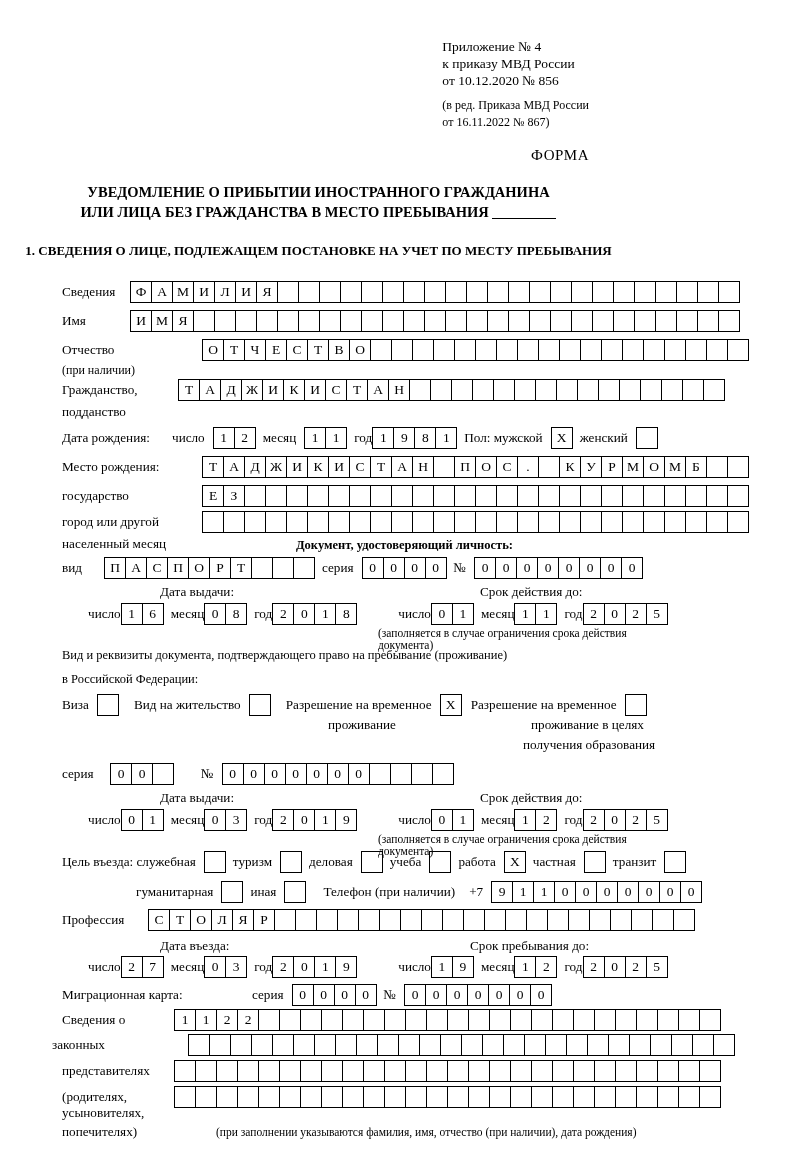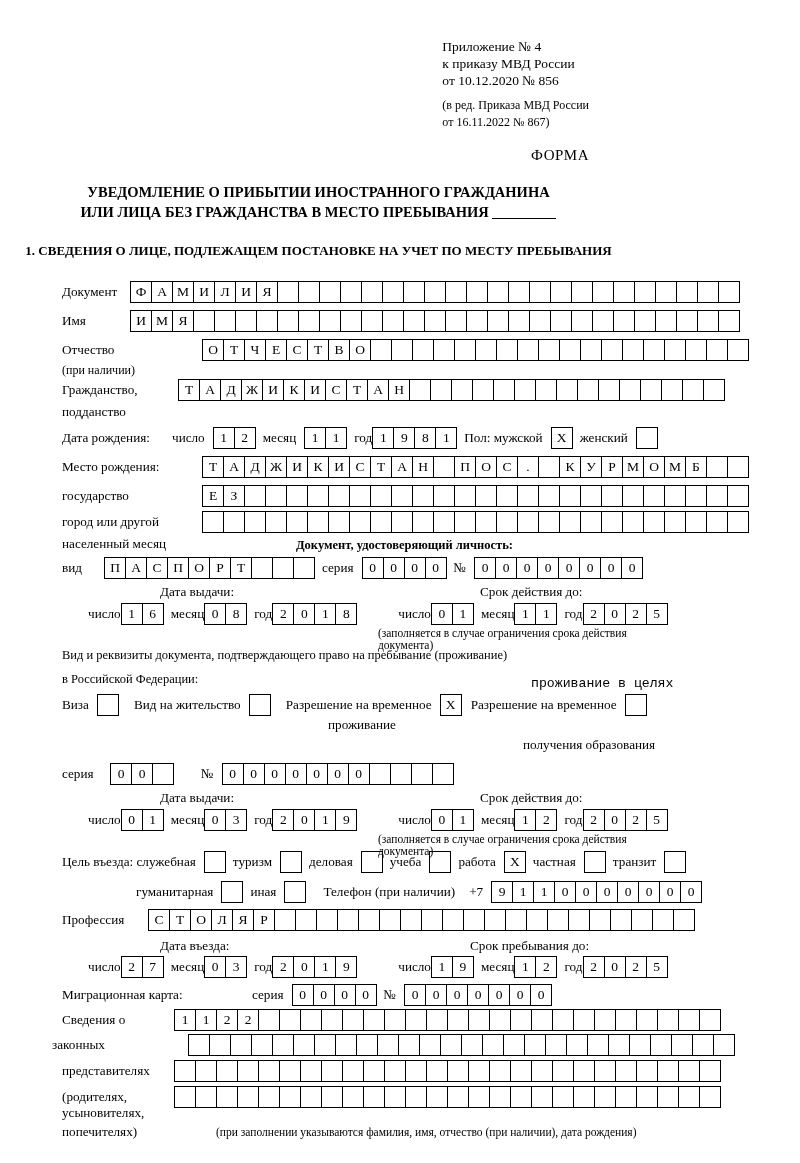--- a/index.html
+++ b/index.html
@@ -40,21 +40,21 @@
   <div class="forma">ФОРМА</div>
 
   <div class="title">
     <div>УВЕДОМЛЕНИЕ О ПРИБЫТИИ ИНОСТРАННОГО ГРАЖДАНИНА</div>
     <div><span>ИЛИ ЛИЦА БЕЗ ГРАЖДАНСТВА В МЕСТО ПРЕБЫВАНИЯ</span> <span class="ul"></span></div>
   </div>
 
   <div class="sect1">1. СВЕДЕНИЯ О ЛИЦЕ, ПОДЛЕЖАЩЕМ ПОСТАНОВКЕ НА УЧЕТ ПО МЕСТУ ПРЕБЫВАНИЯ</div>
 
   <div class="row" style="left:62px;top:281px;">
-    <span class="lbl" style="width:68px;display:inline-block;">Документ</span>
+    <span class="lbl" style="width:68px;display:inline-block;">Сведения</span>
     <span class="cells" id="surname-cells">
         <span class="b">Ф</span>
         <span class="b">А</span>
         <span class="b">М</span>
         <span class="b">И</span>
         <span class="b">Л</span>
         <span class="b">И</span>
         <span class="b">Я</span>
         <span class="b"></span>
         <span class="b"></span>
@@ -431,21 +431,21 @@
     <span class="gapx"></span>
     <span class="b">X</span>
     <span style="width:10px;display:inline-block;"></span>
     <span class="lbl">Разрешение на временное</span>
     <span class="gapx"></span>
     <span class="b"></span>
   </div>
   <div class="row" style="left:328px;top:717px;">
     <span class="lbl">проживание</span>
   </div>
-  <div class="row" style="left:531px;top:676px;font-family:Liberation Mono, monospace;">
+  <div class="row" style="left:531px;top:717px;">
     <span class="lbl">проживание в целях</span>
   </div>
   <div class="row" style="left:523px;top:737px;">
     <span class="lbl">получения образования</span>
   </div>
 
   <div class="row" style="left:62px;top:763px;">
     <span class="lbl" style="width:48px;display:inline-block;">серия</span>
     <span class="cells" id="d2s">
         <span class="b">0</span>

